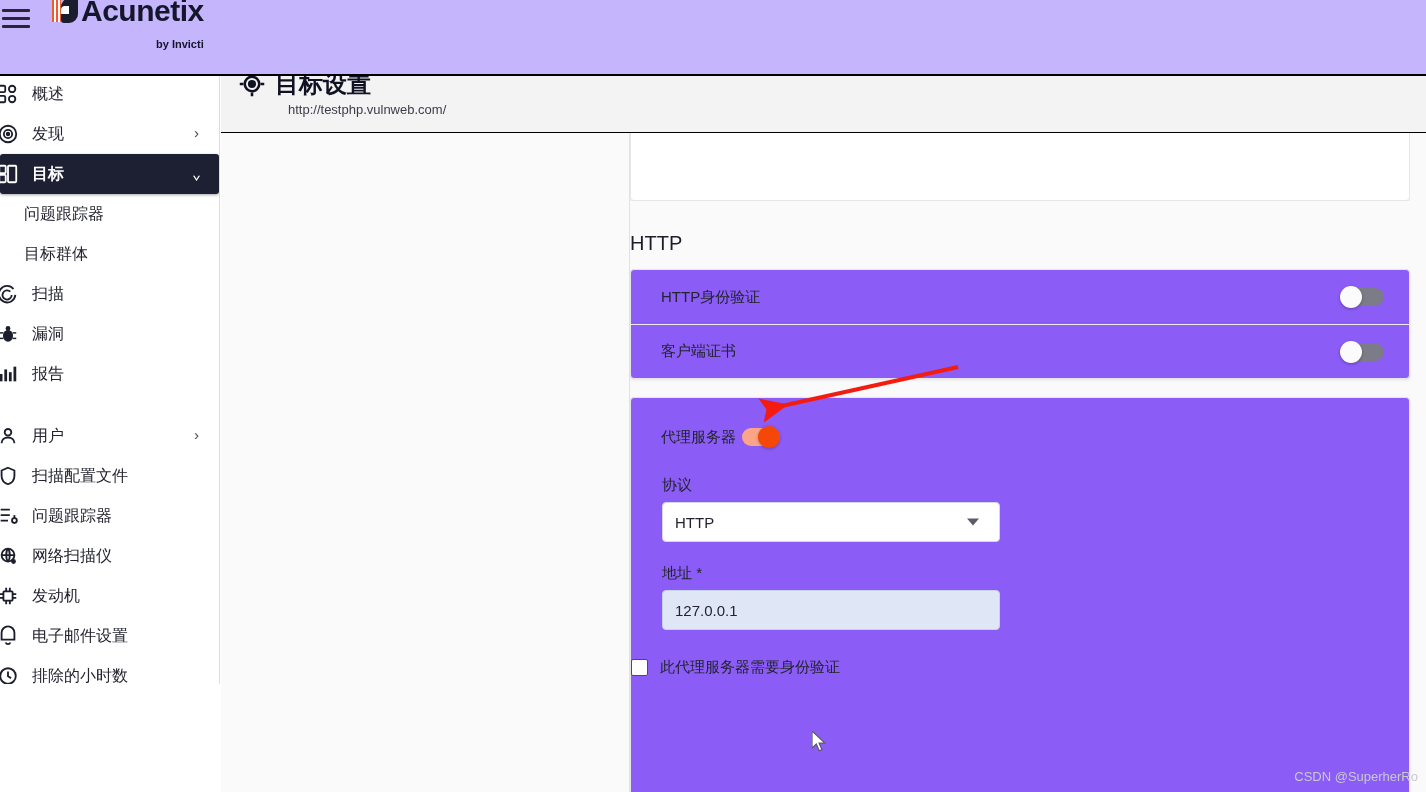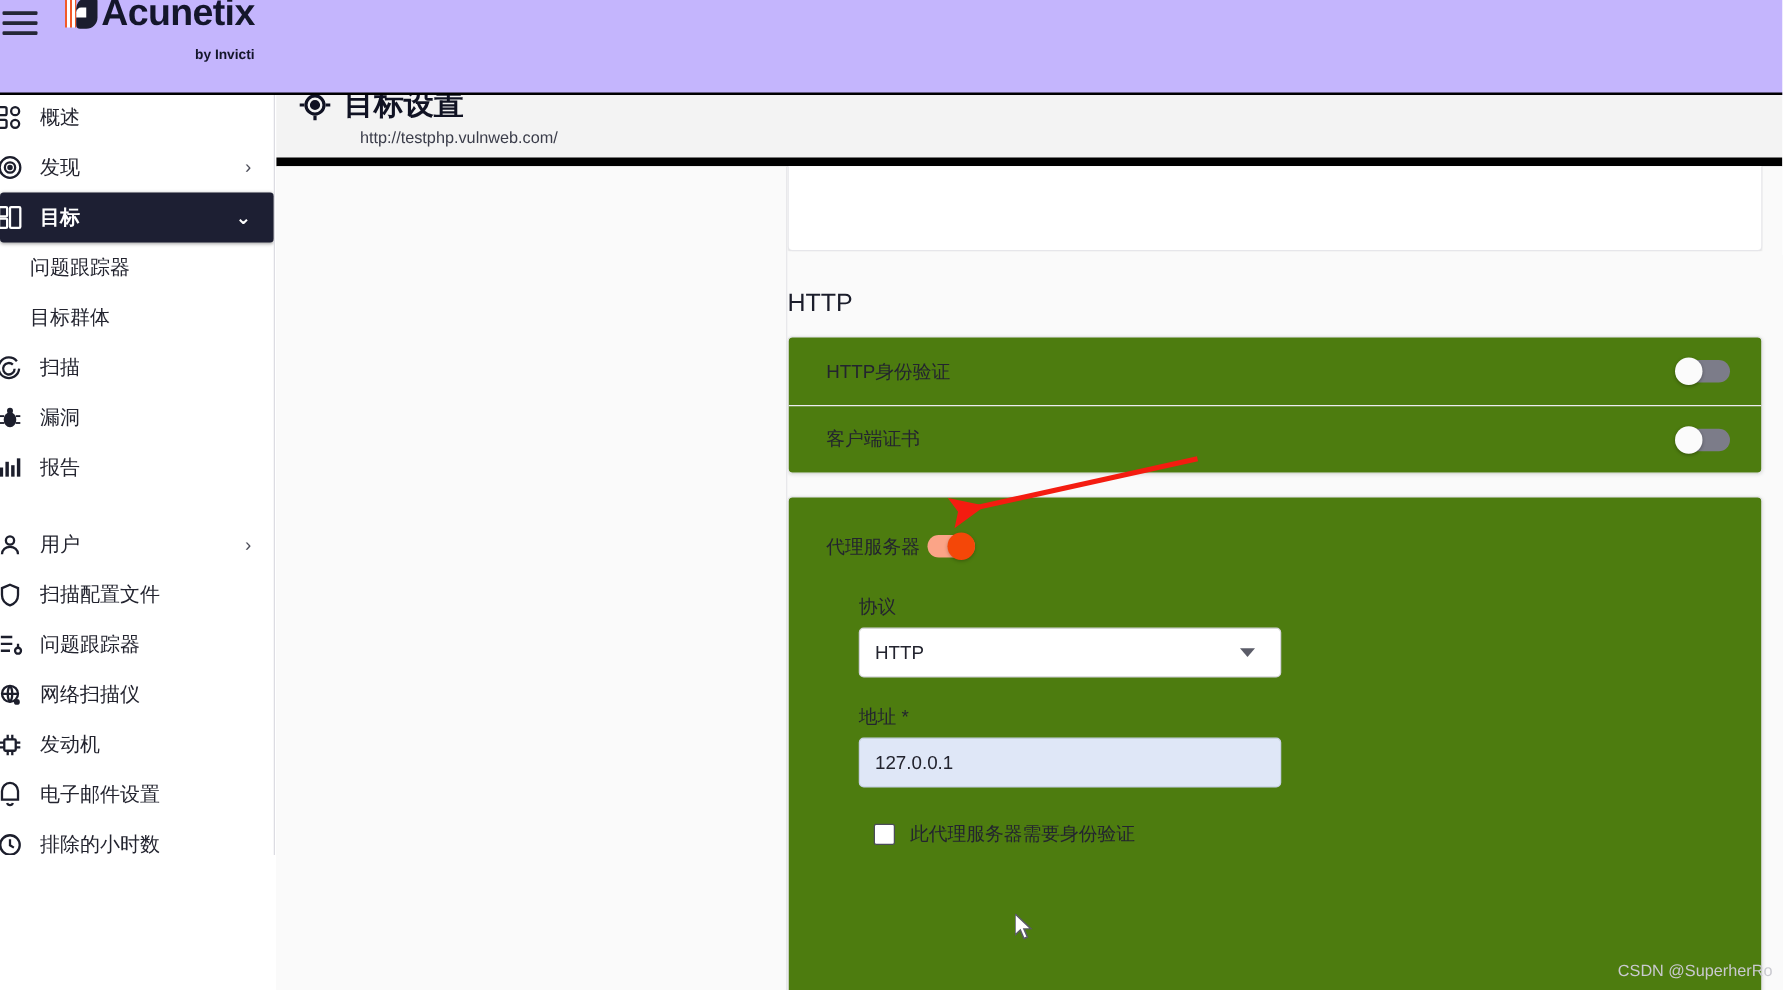--- a/index.html
+++ b/index.html
@@ -75,20 +75,21 @@
   }
 
   
   .sidebar {
     position: absolute; left: 0; top: 60px;
     width: 220px; height: 624px;
     background: #ffffff;
     border-right: 1px solid #dcdce2;
     overflow: hidden;
     z-index: 4;
+    font-family: Liberation Mono, monospace;
   }
   .nav-item {
     position: relative;
     display: flex; align-items: center;
     height: 40px;
     padding-left: 0px;
     color: #23242f;
     font-size: 16px;
     cursor: pointer;
   }
@@ -126,21 +127,21 @@
   .content {
     position: absolute; left: 221px; top: 60px;
     width: 1205px; height: 732px;
     background: #fafafa;
     overflow: hidden;
   }
   .page-header {
     position: relative;
     height: 73px;
     background: #f3f3f3;
-    border-bottom: 7px solid #000000;
+    border-bottom: 1px solid #000000;
     padding: 10px 0 0 17px;
   }
   .ph-row { display: flex; align-items: center; }
   .ph-icon { width: 28px; height: 28px; margin-right: 9px; color: #101223; }
   .ph-title {
     font-size: 24px; font-weight: 700; color: #101223; line-height: 28px;
   }
   .ph-url {
     margin-left: 50px; margin-top: 4px;
     font-size: 13px; color: #3b3d4a;
@@ -160,21 +161,21 @@
   .right-pane {
     flex: 1;
     background: #fafafa;
     height: 100%;
     padding: 0 16px 0 0;
     position: relative;
     overflow: hidden;
   }
 
   .card {
-    background: #4d7c0f;
+    background: #8b5cf6;
     border: 1px solid #e6e6ea;
     border-radius: 4px;
     box-shadow: 0 1px 3px rgba(0,0,0,.10);
     margin: 13px 0 0 0;
   }
 
   .card-top-clip {
     position: relative;
     margin-top: -52px;
     height: 120px;
@@ -229,21 +230,21 @@
     padding-bottom: 8px;
     min-height: 418px;
   }
   .proxy-head {
     display: flex; align-items: center; justify-content: flex-start;
     height: 78px;
     padding: 0 25px 0 30px;
   }
   .proxy-head .row-label { font-size: 15px; }
 
-  .field-group { padding: 0 0 0 56px; }
+  .field-group { padding: 0 0 0 31px; }
   .field { margin-bottom: 22px; }
   .field-label {
     font-size: 15px; color: #23242f;
     margin-bottom: 7px;
   }
 
   .sel, .inp {
     position: relative;
     width: 338px; height: 40px;
     border: 1px solid #d6d6dc;
@@ -284,21 +285,20 @@
   .spinner .up, .spinner .dn {
     width: 0; height: 0;
     border-left: 5px solid transparent;
     border-right: 5px solid transparent;
   }
   .spinner .up { border-bottom: 6px solid #2e2f3a; }
   .spinner .dn { border-top: 6px solid #2e2f3a; }
 
   .check-row {
     display: flex; align-items: center;
-    padding-left: 68px;
     margin-top: 28px;
   }
   .checkbox {
     width: 17px; height: 17px;
     border: 1.5px solid #4b4c58;
     border-radius: 2px;
     background: #ffffff;
     margin-right: 12px;
     cursor: pointer;
   }

